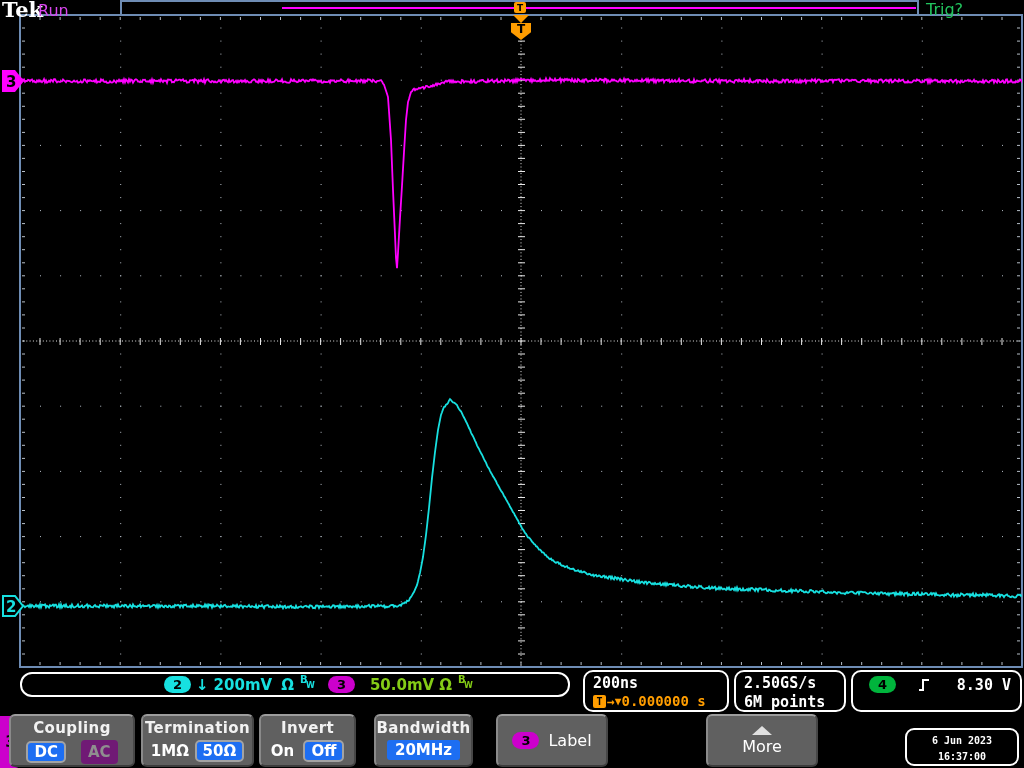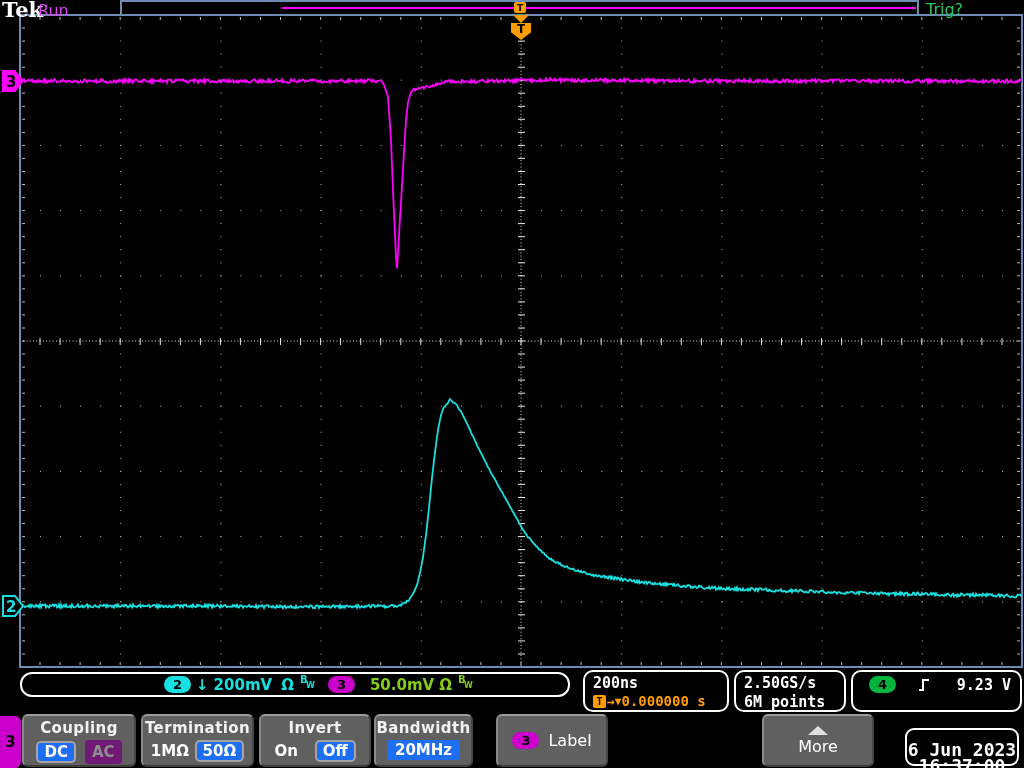--- a/index.html
+++ b/index.html
@@ -54,21 +54,21 @@
   .mbtn-label{color:#f2f2f2;font-size:15px;font-weight:bold;letter-spacing:.4px;text-align:center;margin-top:3px;}
   .mbtn-row{display:flex;justify-content:space-around;align-items:center;margin-top:3px;padding:0 8px;}
   .chip-blue{background:#1d6ef2;border:2px solid #a3a3a3;border-radius:5px;color:#fff;font-weight:bold;font-size:15px;padding:0 6px;}
   .chip-blue.nb{border:none;padding:1px 8px;border-radius:3px;}
   .chip-dim{background:#701a75;color:#8f8f8f;border-radius:4px;font-weight:bold;font-size:15px;padding:3px 7px;}
   .opt-plain{color:#fff;font-size:15px;font-weight:bold;}
   #btn-label{display:flex;align-items:center;justify-content:center;gap:9px;}
   #btn-more{display:flex;flex-direction:column;align-items:center;justify-content:center;gap:2px;}
   .up-tri{width:0;height:0;border-left:10px solid transparent;border-right:10px solid transparent;border-bottom:9px solid #e0e0e0;}
   #datetime{left:905px;top:728px;width:114px;height:38px;border:2px solid #fff;border-radius:9px;box-sizing:border-box;
-    text-align:center;font-size:18px;line-height:16px;padding-top:12px;color:#fff;}
+    text-align:center;font-size:10px;line-height:16px;padding-top:3px;color:#fff;}
 </style>
 </head>
 <body>
 
 <svg id="scope-svg" class="abs" width="1024" height="768">
   <defs>
       <clipPath id="gclip">
         <rect x="21" y="16" width="1001" height="651"></rect>
       </clipPath>
     </defs>
@@ -132,62 +132,62 @@
 <div class="abs overlay robox mono" id="acq-box">
   <div>2.50GS/s</div>
   <div>6M points</div>
 </div>
 
 <div class="abs overlay robox" id="trig-box">
   <span class="oval" style="background:#00b43c">4</span>
   <svg class="slope" width="16" height="16">
     <path d="M3 13 H7 V3 H13" stroke="#fff" stroke-width="2" fill="none"></path>
   </svg>
-  <span class="lvl mono">9.23 V</span>
+  <span class="lvl mono">8.30 V</span>
 </div>
 
 <div class="abs overlay menu-tab">3</div>
 
-<div class="abs overlay mbtn" style="left:22px;width:114px">
+<div class="abs overlay mbtn" style="left:9px;width:126px">
   <div class="mbtn-label">Coupling</div>
   <div class="mbtn-row">
     <span class="chip-blue">DC</span>
     <span class="chip-dim">AC</span>
   </div>
 </div>
 
 <div class="abs overlay mbtn" style="left:141px;width:113px">
   <div class="mbtn-label">Termination</div>
   <div class="mbtn-row" style="padding:0 5px">
     <span class="opt-plain">1MΩ</span>
     <span class="chip-blue">50Ω</span>
   </div>
 </div>
 
-<div class="abs overlay mbtn" style="left:259px;width:112px">
+<div class="abs overlay mbtn" style="left:259px;width:97px">
   <div class="mbtn-label">Invert</div>
   <div class="mbtn-row" style="padding:0 5px">
     <span class="opt-plain">On</span>
     <span class="chip-blue">Off</span>
   </div>
 </div>
 
 <div class="abs overlay mbtn" style="left:374px;width:99px">
   <div class="mbtn-label">Bandwidth</div>
   <div class="mbtn-row" style="justify-content:center">
     <span class="chip-blue nb">20MHz</span>
   </div>
 </div>
 
 <div class="abs overlay mbtn" id="btn-label" style="left:496px;width:112px">
   <span class="oval" style="background:#cc00cc">3</span>
   <span class="opt-plain" style="font-size:16px;font-weight:normal">Label</span>
 </div>
 
-<div class="abs overlay mbtn" id="btn-more" style="left:762px;width:112px">
+<div class="abs overlay mbtn" id="btn-more" style="left:706px;width:112px">
   <span class="up-tri"></span>
   <span class="opt-plain" style="font-weight:normal;font-size:16px">More</span>
 </div>
 
 <div class="abs overlay mono" id="datetime">
   <div>6 Jun 2023</div>
   <div>16:37:00</div>
 </div>
 
 </body></html>

